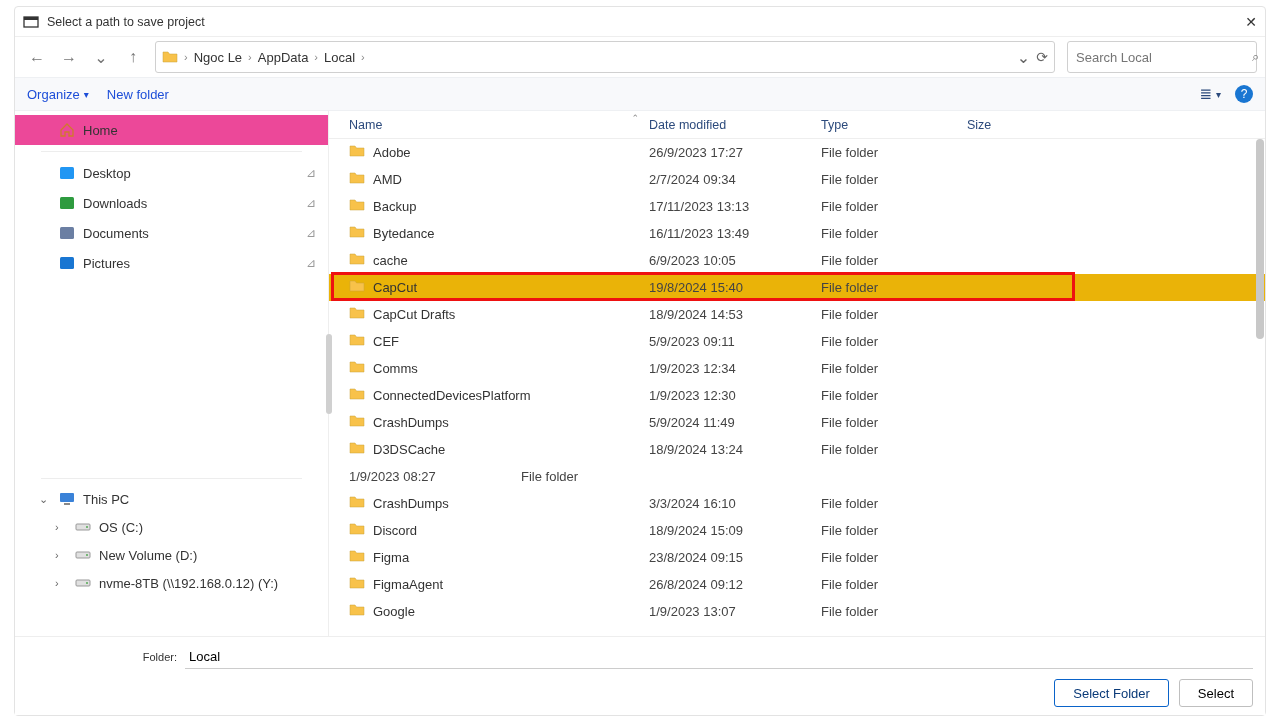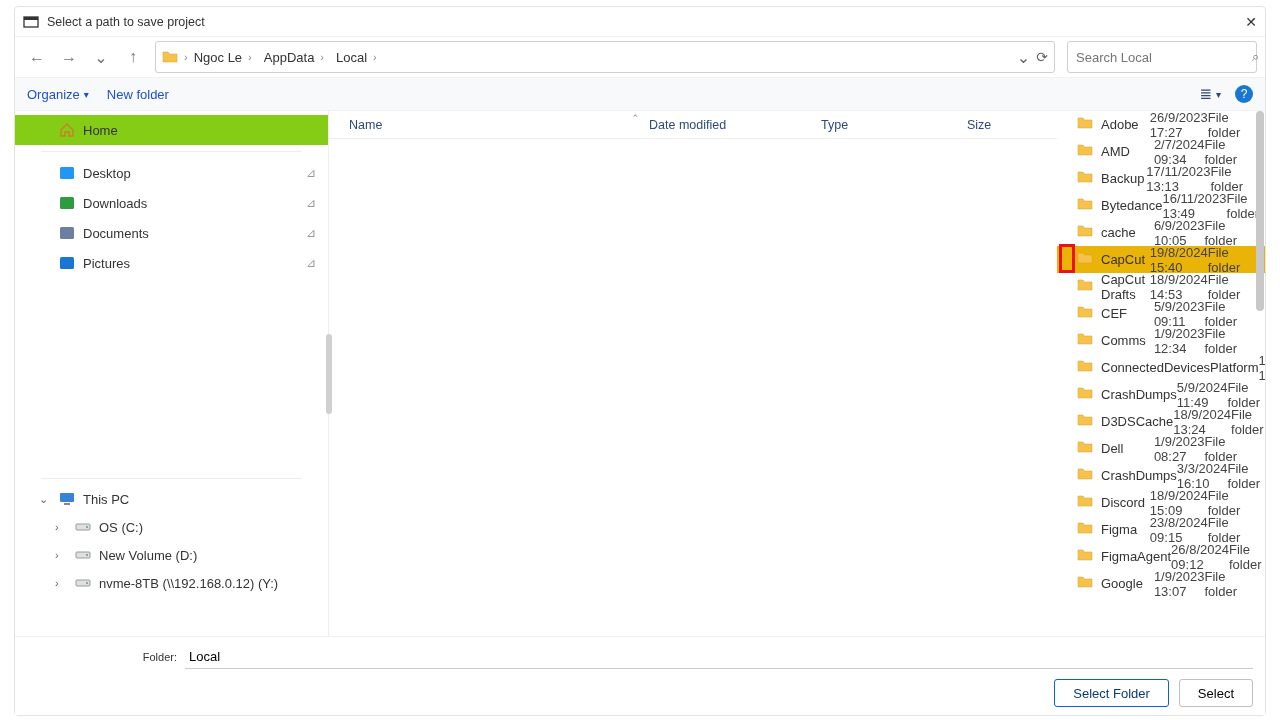--- a/index.html
+++ b/index.html
@@ -19,30 +19,30 @@
   .searchbox { width: 190px; height: 32px; border: 1px solid #d0d0d0; border-radius: 3px; display: flex; align-items: center; padding: 0 8px; }
   .searchbox input { border: none; outline: none; flex: 1; font-size: 13px; color: #555; background: transparent; }
   .searchbox .glyph { color: #777; font-size: 13px; }
   .toolbar { display: flex; align-items: center; height: 34px; padding: 0 12px; background: #f8f9fb; border-top: 1px solid #eef0f3; border-bottom: 1px solid #eef0f3; }
   .tool-link { font-size: 13px; color: #1d4ed8; margin-right: 18px; cursor: pointer; display:flex; align-items:center; gap:4px;}
   .toolbar .right { margin-left: auto; display: flex; align-items: center; gap: 14px; }
   .help-badge { width: 18px; height: 18px; border-radius: 50%; background: #1976d2; color: #fff; font-size: 12px; display: flex; align-items: center; justify-content: center; }
   .main { flex: 1; display: flex; min-height: 0; }
   .sidebar { width: 314px; border-right: 1px solid #eee; display: flex; flex-direction: column; padding-top: 4px; position: relative; }
   .side-item { display: flex; align-items: center; height: 30px; padding: 0 12px 0 44px; font-size: 13px; color: #333; position: relative; }
-  .side-item.home { background: #84cc16; }
+  .side-item.home { background: #ec4899; }
   .side-item .pin { margin-left: auto; color: #999; font-size: 12px; }
   .side-item .ico { position: absolute; left: 44px; width: 16px; height: 16px; display:flex; align-items:center; justify-content:center;}
   .side-item.indent { padding-left: 68px; }
   .side-item.indent .ico { left: 44px; }
   .side-sep { height: 1px; background: #ededed; margin: 6px 26px; }
   .tree-item { display: flex; align-items: center; height: 28px; font-size: 13px; color: #333; padding-left: 24px; gap: 8px; }
   .tree-item.l2 { padding-left: 40px; }
   .tree-exp { width: 12px; color: #666; font-size: 11px; }
-  .filepane { flex: 1; display: flex; flex-direction: row; min-width: 0; }
+  .filepane { flex: 1; display: flex; flex-direction: column; min-width: 0; }
   .columns { display: flex; height: 28px; align-items: center; border-bottom: 1px solid #eee; font-size: 12.5px; color: #2c4a7c; padding-left: 20px; }
   .col-name { width: 300px; position: relative; }
   .col-date { width: 172px; }
   .col-type { width: 146px; }
   .col-size { width: 90px; }
   .sort-caret { position: absolute; right: 10px; top: -5px; font-size: 9px; color: #888; }
   .filelist { flex: 1; overflow-y: auto; position: relative; }
   .row { display: flex; align-items: center; height: 27px; font-size: 13px; color: #333; padding-left: 20px; }
   .row .cell-name { width: 300px; display: flex; align-items: center; gap: 8px; }
   .row .cell-date { width: 172px; color: #444; }
@@ -83,21 +83,21 @@
     <div class="nav-btn">⌄</div>
     <div class="nav-btn">↑</div>
 
     <div class="pathbox">
       <span class="folder-glyph">
         <svg viewBox="0 0 16 16">
             <path d="M1 3 h5 l1.5 2 H15 v8 H1 z" fill="#f8c24a" stroke="#caa33a" stroke-width="0.5"></path>
           </svg>
       </span>
       <span class="sep" style="color:#888;font-size:11px;">›</span>
-      <span id="crumbs" style="display:flex;gap:12px;">
+      <span id="crumbs" style="display:flex;gap:6px;">
           <span class="crumb">
             <span>Ngoc Le</span>
             <span class="sep">›</span>
           </span>
           <span class="crumb">
             <span>AppData</span>
             <span class="sep">›</span>
           </span>
           <span class="crumb">
             <span>Local</span>
@@ -367,26 +367,20 @@
               <span><svg viewBox="0 0 16 16" width="16" height="16">
                   <path d="M1 3 h5 l1.5 2 H15 v8 H1 z" fill="#f8c24a" stroke="#caa33a" stroke-width="0.5"></path>
                 </svg></span>
               <span>D3DSCache</span>
             </div>
             <div class="cell-date">18/9/2024 13:24</div>
             <div class="cell-type">File folder</div>
             <div class="cell-size"></div>
           </div>
           <div class="row">
-            <div class="cell-name">
-              <span><svg viewBox="0 0 16 16" width="16" height="16">
-                  <path d="M1 3 h5 l1.5 2 H15 v8 H1 z" fill="#f8c24a" stroke="#caa33a" stroke-width="0.5"></path>
-                </svg></span>
-              <span>Dell</span>
-            </div>
             <div class="cell-date">1/9/2023 08:27</div>
             <div class="cell-type">File folder</div>
             <div class="cell-size"></div>
           </div>
           <div class="row">
             <div class="cell-name">
               <span><svg viewBox="0 0 16 16" width="16" height="16">
                   <path d="M1 3 h5 l1.5 2 H15 v8 H1 z" fill="#f8c24a" stroke="#caa33a" stroke-width="0.5"></path>
                 </svg></span>
               <span>CrashDumps</span>

